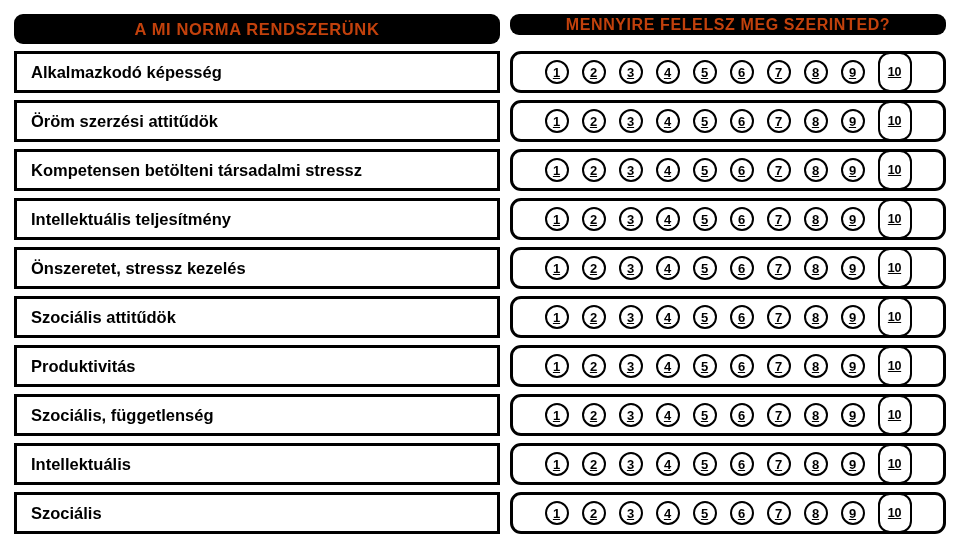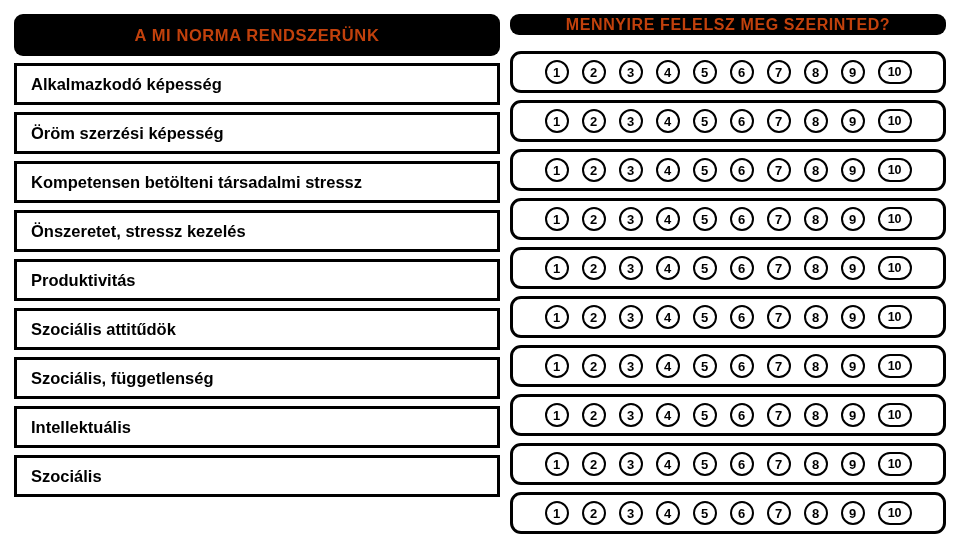--- a/index.html
+++ b/index.html
@@ -33,20 +33,21 @@
     flex: 0 0 486px;
     display: flex;
     flex-direction: column;
     gap: 7px;
   }
   .col-right {
     flex: 1 1 auto;
     display: flex;
     flex-direction: column;
     gap: 16px;
+    text-decoration: underline;
   }
   
   .header-cell {
     background: #000000;
     color: #c2410c;
     border-radius: 9px;
     height: 42px;
     display: flex;
     align-items: center;
     justify-content: center;
@@ -100,52 +101,55 @@
     font-size: 13px;
     line-height: 1;
   }
   .opt.single {
     width: 24px;
     height: 24px;
     border-radius: 50%;
   }
   .opt.double {
     width: 34px;
-    height: 24px;
+    height: 40px;
     border-radius: 12px;
     font-size: 12.5px;
     letter-spacing: -0.3px;
   }
 </style>
 </head>
 <body>
 
 <div id="sheet">
   <div class="table">
 
     <div class="col-left">
       <div class="header-cell left">A MI NORMA RENDSZERÜNK</div>
       <div id="labels" style="display:flex;flex-direction:column;gap:7px;flex:1 1 auto;">
           <div class="label-cell">
             <span>Alkalmazkodó képesség</span>
           </div>
           <div class="label-cell">
-            <span>Öröm szerzési képesség</span>
+            <span>Öröm szerzési attitűdök</span>
           </div>
           <div class="label-cell">
             <span>Kompetensen betölteni társadalmi stressz</span>
           </div>
           <div class="label-cell">
+            <span>Intellektuális teljesítmény</span>
+          </div>
+          <div class="label-cell">
             <span>Önszeretet, stressz kezelés</span>
           </div>
           <div class="label-cell">
+            <span>Szociális attitűdök</span>
+          </div>
+          <div class="label-cell">
             <span>Produktivitás</span>
-          </div>
-          <div class="label-cell">
-            <span>Szociális attitűdök</span>
           </div>
           <div class="label-cell">
             <span>Szociális, függetlenség</span>
           </div>
           <div class="label-cell">
             <span>Intellektuális</span>
           </div>
           <div class="label-cell">
             <span>Szociális</span>
           </div>

